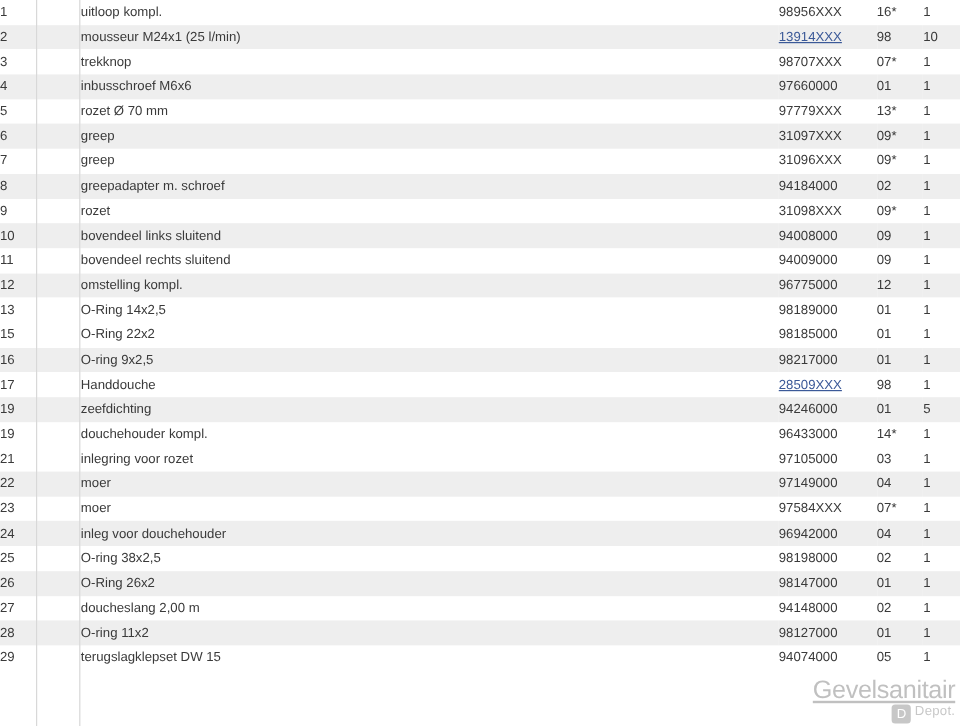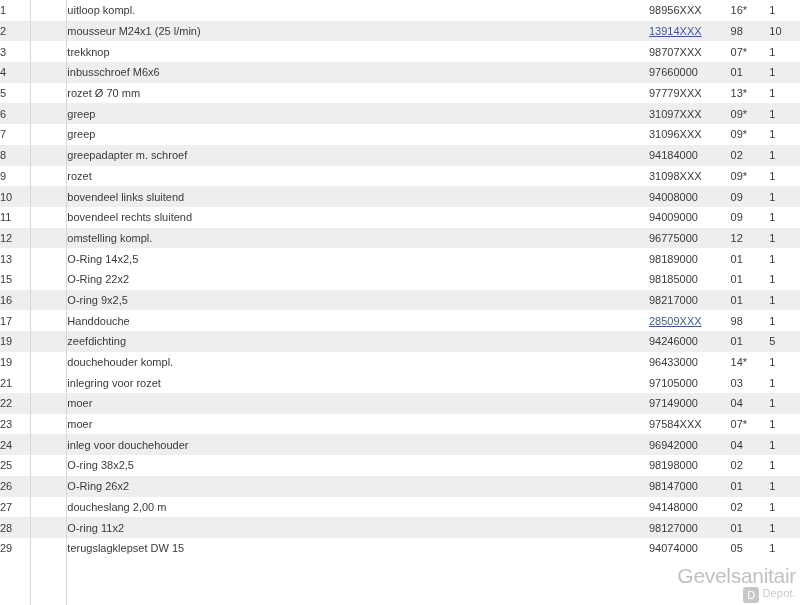--- a/index.html
+++ b/index.html
@@ -63,20 +63,21 @@
     text-align: right;
     pointer-events: none;
     opacity: 0.55;
     line-height: 1.05;
   }
   .wm-main {
     font-size: 21px;
     color: #8d8d8d;
     letter-spacing: -0.3px;
     font-family: "Liberation Sans", sans-serif;
+    text-decoration: underline;
   }
   .wm-sub {
     font-size: 11px;
     color: #9a9a9a;
     letter-spacing: 0.2px;
   }
   .wm-glyph {
     display: inline-block;
     width: 16px;
     height: 16px;

